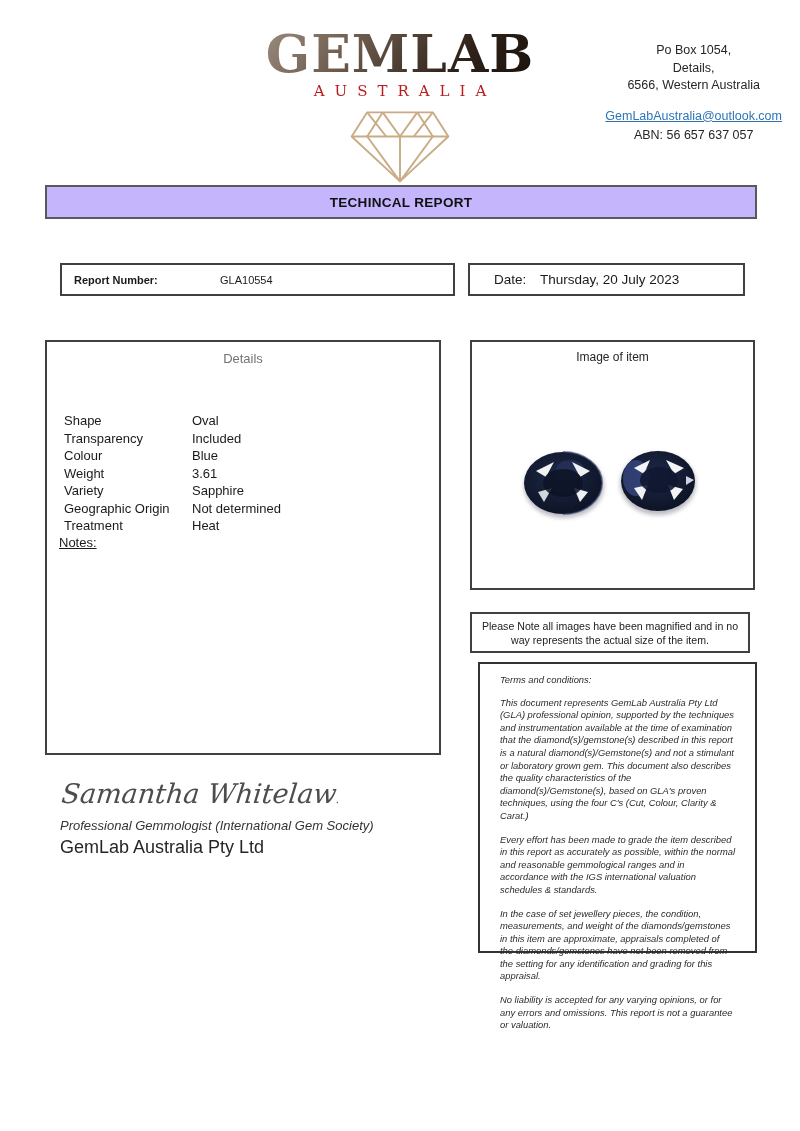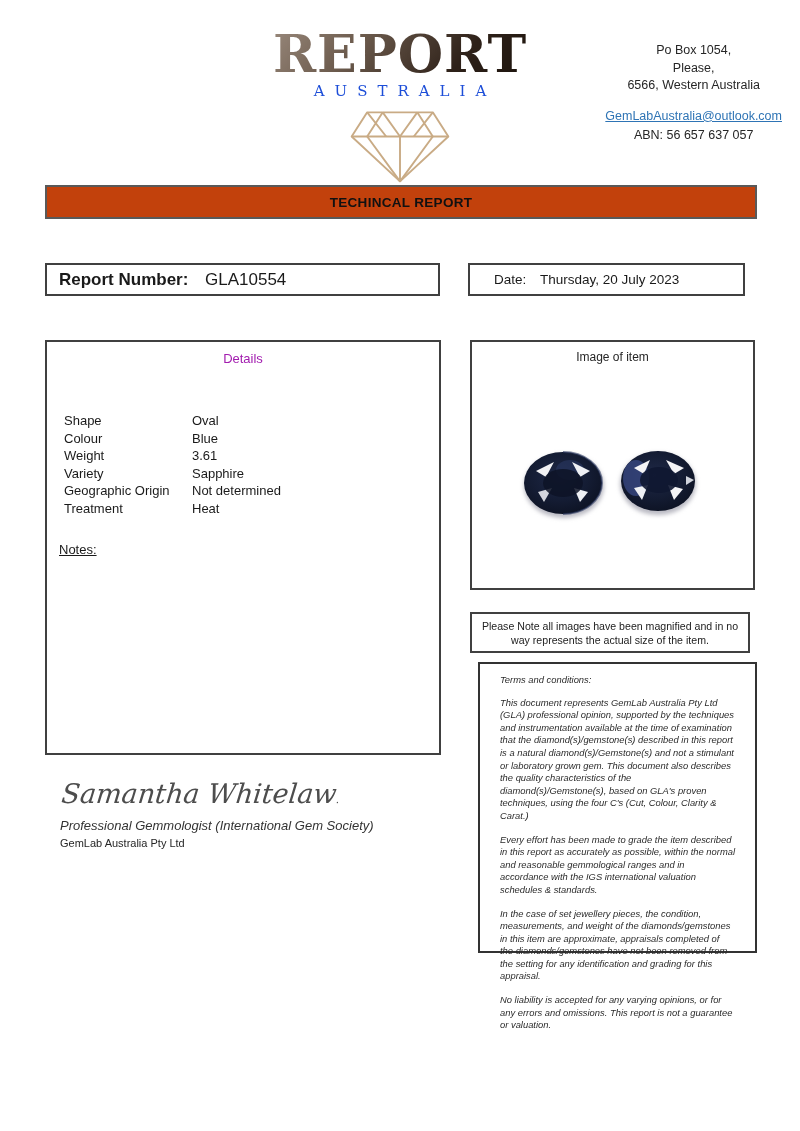--- a/index.html
+++ b/index.html
@@ -30,21 +30,21 @@
     -webkit-background-clip: text;
     background-clip: text;
     -webkit-text-fill-color: transparent;
     color: #3a2d22;
   }
   .logo-sub {
     font-family: "DejaVu Serif", serif;
     font-size: 15px;
     letter-spacing: 10px;
     text-indent: 10px;
-    color: #1d4ed8;
+    color: #b91c1c;
     margin-top: 2px;
   }
   .logo-diamond { margin-top: 2px; }
 
   
   .address-block {
     position: absolute;
     right: 18px; top: 42px;
     text-align: center;
     font-size: 12.5px;
@@ -57,34 +57,34 @@
     color: #2e74b5;
     text-decoration: underline;
     cursor: pointer;
   }
   .address-block .abn { margin-top: 2px; }
 
   
   .title-bar {
     position: absolute;
     left: 45px; top: 185px; width: 712px; height: 34px;
-    background: #c2410c;
+    background: #c4b5fd;
     border: 2px solid #595959;
     display: flex; align-items: center; justify-content: center;
     font-weight: 700; font-size: 13.5px; letter-spacing: 0.3px;
     color: #111;
   }
 
   
   .report-box {
     position: absolute;
-    left: 45px; top: 263px; width: 395px; height: 33px;
+    left: 60px; top: 263px; width: 395px; height: 33px;
     border: 2px solid #404040;
     display: flex; align-items: center;
-    font-size: 17px;
+    font-size: 11px;
   }
   .report-box .lbl { font-weight: 700; padding-left: 12px; }
   .report-box .val { position: absolute; left: 158px; }
   .date-box {
     position: absolute;
     left: 468px; top: 263px; width: 277px; height: 33px;
     border: 2px solid #404040;
     display: flex; align-items: center;
     font-size: 13.5px;
   }
@@ -95,32 +95,32 @@
   .details-box {
     position: absolute;
     left: 45px; top: 340px; width: 396px; height: 415px;
     border: 2px solid #404040;
     font-size: 13px;
   }
   .details-title {
     text-align: center;
     margin-top: 9px;
     font-size: 13px;
-    color: #a21caf;
+    color: #737373;
   }
   .details-fields {
     position: absolute;
     left: 17px; top: 70px; right: 10px;
   }
   .detail-row { display: flex; line-height: 17.5px; }
   .detail-row .d-label { width: 128px; }
   .detail-row .d-value { flex: 1; }
   .notes-label {
     position: absolute;
-    left: 12px; top: 200px;
+    left: 12px; top: 193px;
     font-size: 13px;
     text-decoration: underline;
   }
 
   
   .image-box {
     position: absolute;
     left: 470px; top: 340px; width: 285px; height: 250px;
     border: 2px solid #404040;
   }
@@ -170,48 +170,48 @@
   .sig-name .sig-mark { font-size: 10px; vertical-align: baseline; }
   .sig-title {
     margin-top: 9px;
     font-style: italic;
     font-weight: 400;
     font-size: 13px;
     color: #333;
   }
   .sig-company {
     margin-top: 4px;
-    font-size: 11px;
+    font-size: 18px;
     font-weight: 500;
     color: #262626;
   }
 </style>
 </head>
 <body>
 
 <div class="page">
 
   <div class="logo-block">
-    <div class="logo-word">REPORT</div>
+    <div class="logo-word">GEMLAB</div>
     <div class="logo-sub">AUSTRALIA</div>
     <div class="logo-diamond">
       <svg width="118" height="82" viewBox="0 0 120 95" fill="none">
         <g stroke="#c9ab85" stroke-width="2.2" stroke-linejoin="round">
           <path d="M22,12 L98,12 L116,40 L60,92 L4,40 Z"></path>
           <path d="M4,40 L116,40"></path>
           <path d="M40,12 L22,40 M22,12 L44,40 M40,12 L60,40 M80,12 L60,40 M80,12 L98,40 M98,12 L76,40"></path>
           <path d="M22,40 L60,92 M60,40 L60,92 M98,40 L60,92"></path>
         </g>
       </svg>
     </div>
   </div>
 
   <div class="address-block">
     <div>Po Box 1054,</div>
-    <div>Please,</div>
+    <div>Details,</div>
     <div>6566, Western Australia</div>
     <a class="email">GemLabAustralia@outlook.com</a>
     <div class="abn">ABN: 56 657 637 057</div>
   </div>
 
   <div class="title-bar">
     <span>TECHINCAL REPORT</span>
   </div>
 
   <div class="report-box">
@@ -223,20 +223,24 @@
     <span class="lbl">Date:</span>
     <span class="val">Thursday, 20 July 2023</span>
   </div>
 
   <div class="details-box">
     <div class="details-title">Details</div>
     <div class="details-fields">
       <div class="detail-row">
         <span class="d-label">Shape</span>
         <span class="d-value">Oval</span>
+      </div>
+      <div class="detail-row">
+        <span class="d-label">Transparency</span>
+        <span class="d-value">Included</span>
       </div>
       <div class="detail-row">
         <span class="d-label">Colour</span>
         <span class="d-value">Blue</span>
       </div>
       <div class="detail-row">
         <span class="d-label">Weight</span>
         <span class="d-value">3.61</span>
       </div>
       <div class="detail-row">

